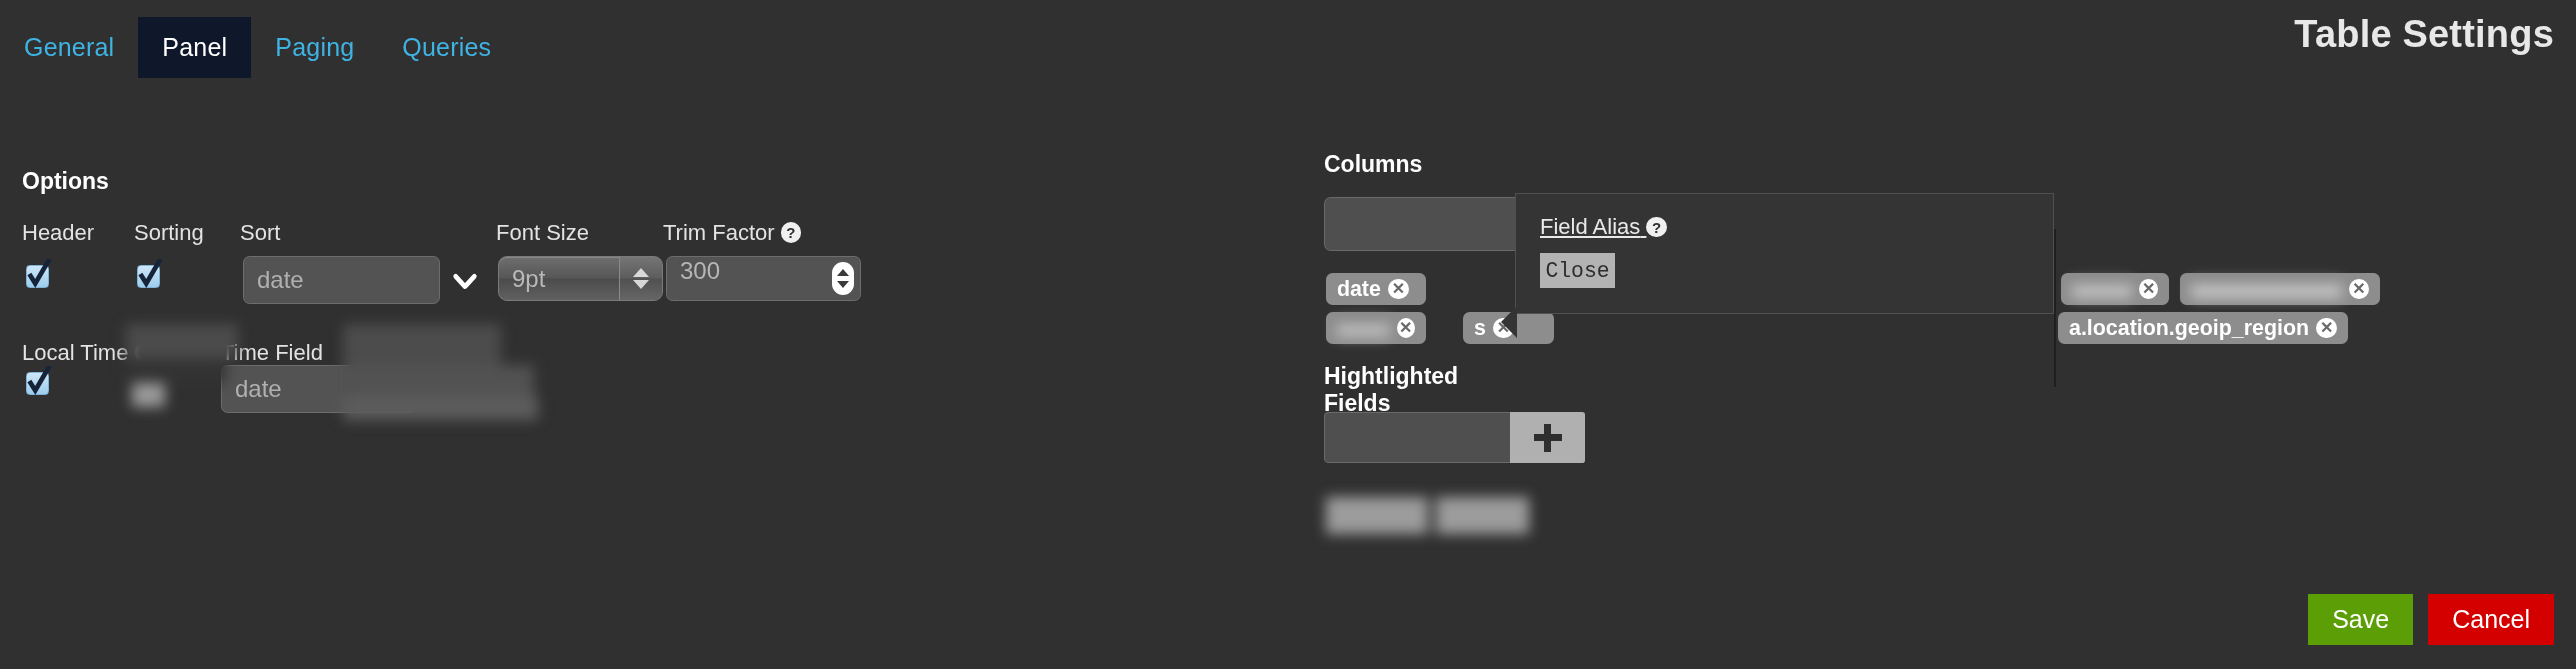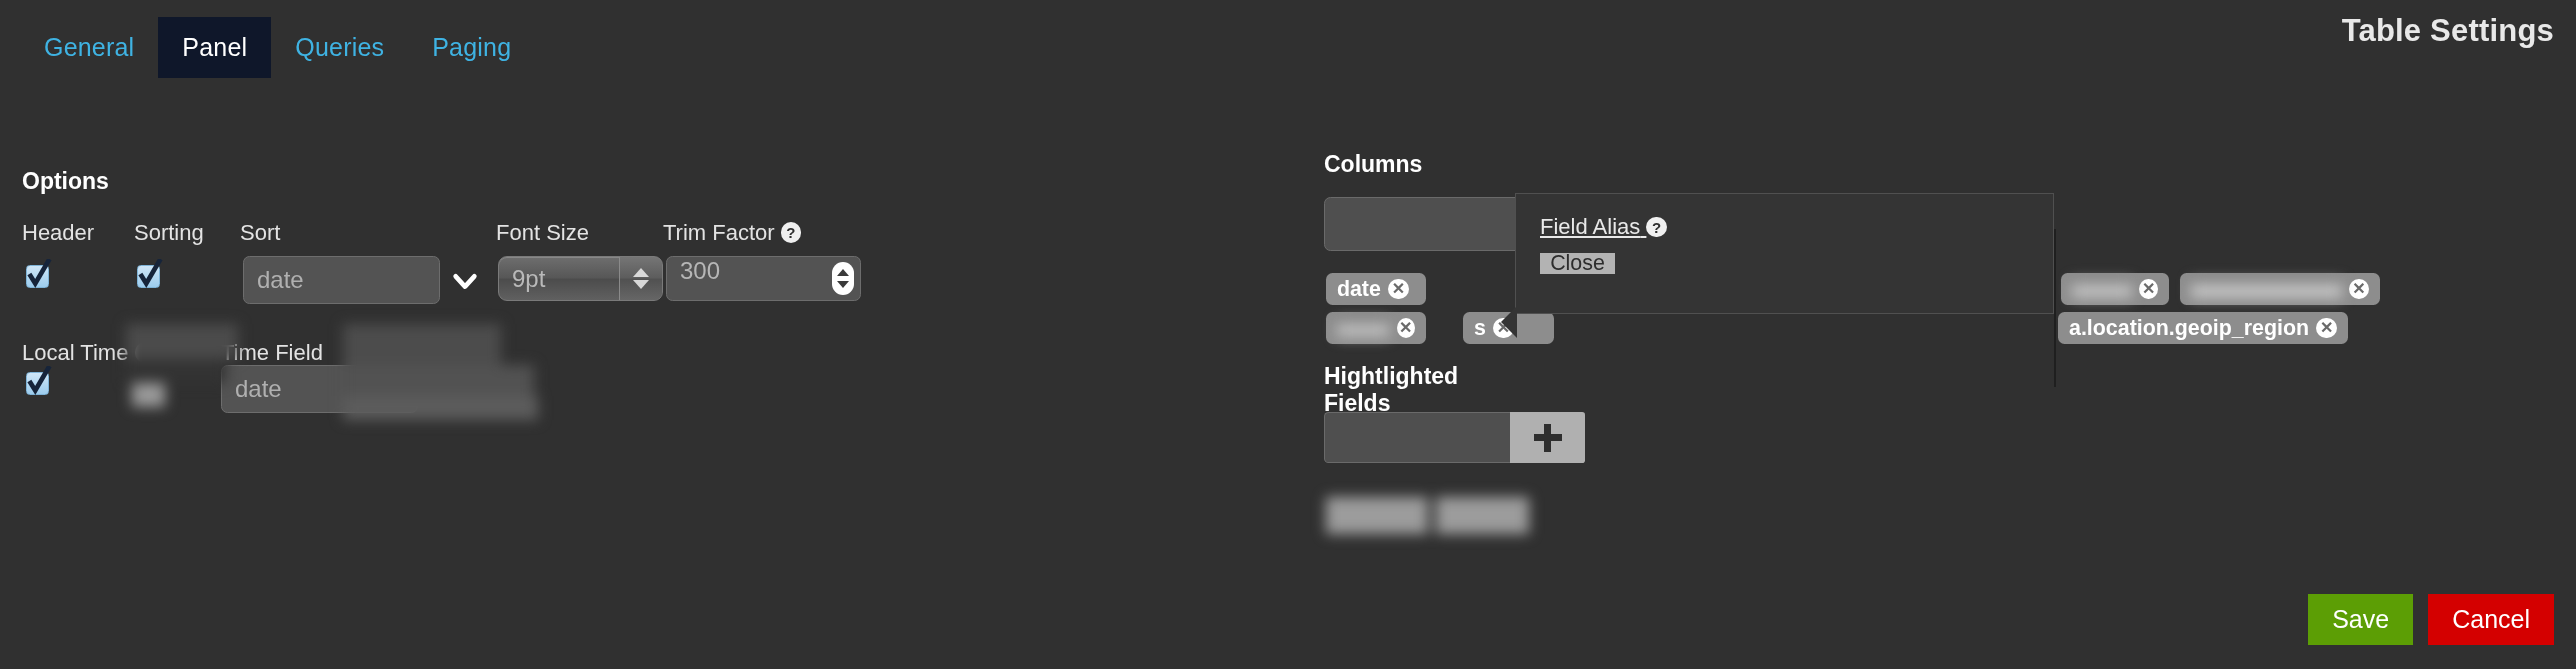--- a/index.html
+++ b/index.html
@@ -6,33 +6,33 @@
   html, body {
     margin: 0; padding: 0;
     width: 2576px; height: 669px;
     background: #303030;
     font-family: "Liberation Sans", sans-serif;
     overflow: hidden;
   }
   .root { position: relative; width: 2576px; height: 669px; background: #303030; }
 
   
-  .tabbar { position: absolute; left: 0; top: 16.7px; height: 61px; display: flex; align-items: center; margin-left: 20px; }
+  .tabbar { position: absolute; left: 0; top: 16.7px; height: 61px; display: flex; align-items: center; }
   .tab {
     display: flex; align-items: center; justify-content: center;
     padding: 0 24px; height: 61px;
     color: #3fb3e3; font-size: 25px; letter-spacing: 0.2px;
     cursor: pointer; user-select: none;
   }
   .tab.active { background: #0f172a; color: #ffffff; }
 
   
   .page-title {
     position: absolute; right: 22px; top: 13px;
-    font-size: 31px; font-weight: bold; color: #e8e8e8;
+    font-size: 38px; font-weight: bold; color: #e8e8e8;
     letter-spacing: 0.2px;
   }
 
   
   .sec-title { font-size: 23px; font-weight: bold; color: #ffffff; }
 
   
   .options { position: absolute; left: 22px; top: 168px; }
   .lbl { position: absolute; font-size: 22px; color: #e3e3e3; white-space: nowrap; }
 
@@ -144,24 +144,24 @@
   }
   .alias-label { font-size: 22px; color: #e9e9e9; text-decoration: underline; }
   .alias-input {
     margin-top: 12px; width: 483px; height: 46px; border-radius: 6.5px;
     background: #535353; border: 0.9px solid #4fa3e3;
     box-shadow: 0 0 10.2px 2.8px rgba(58,150,221,.55);
     display: flex; align-items: center; padding: 0 14px;
     color: #b2b2b2; font-size: 26px;
   }
   .close-btn {
-    margin-top: 13px; width: 75px; height: 21px;
+    margin-top: 13px; width: 75px; height: 35px;
     background: #b3b3b3; color: #2d2d2d; font-size: 21.4px;
     display: inline-flex; align-items: center; justify-content: center;
-    cursor: pointer; border: none; font-family: Liberation Sans, sans-serif;
+    cursor: pointer; border: none; font-family: Liberation Mono, monospace;
   }
 
   
   .vdiv { position: absolute; left: 2054px; top: 229px; width: 1.9px; height: 158px; background: #1f1f1f; }
 
   
   .footer { position: absolute; right: 22px; bottom: 24px; display: flex; gap: 15px; }
   .btn {
     font-size: 25px; color: #ffffff; border: none;
     padding: 0 24px; height: 51px; cursor: pointer;
@@ -177,24 +177,24 @@
 <div class="root">
 
   <div class="tabbar">
     <div class="tab">
         <span>General</span>
       </div>
     <div class="tab active">
         <span>Panel</span>
       </div>
     <div class="tab">
+        <span>Paging</span>
+      </div>
+    <div class="tab">
         <span>Queries</span>
-      </div>
-    <div class="tab">
-        <span>Paging</span>
       </div>
   </div>
 
   <div class="page-title">Table Settings</div>
 
   <div class="options">
 
     <div class="sec-title">Options</div>
 
     <div class="lbl" style="left:0px; top:52px;">Header</div>

